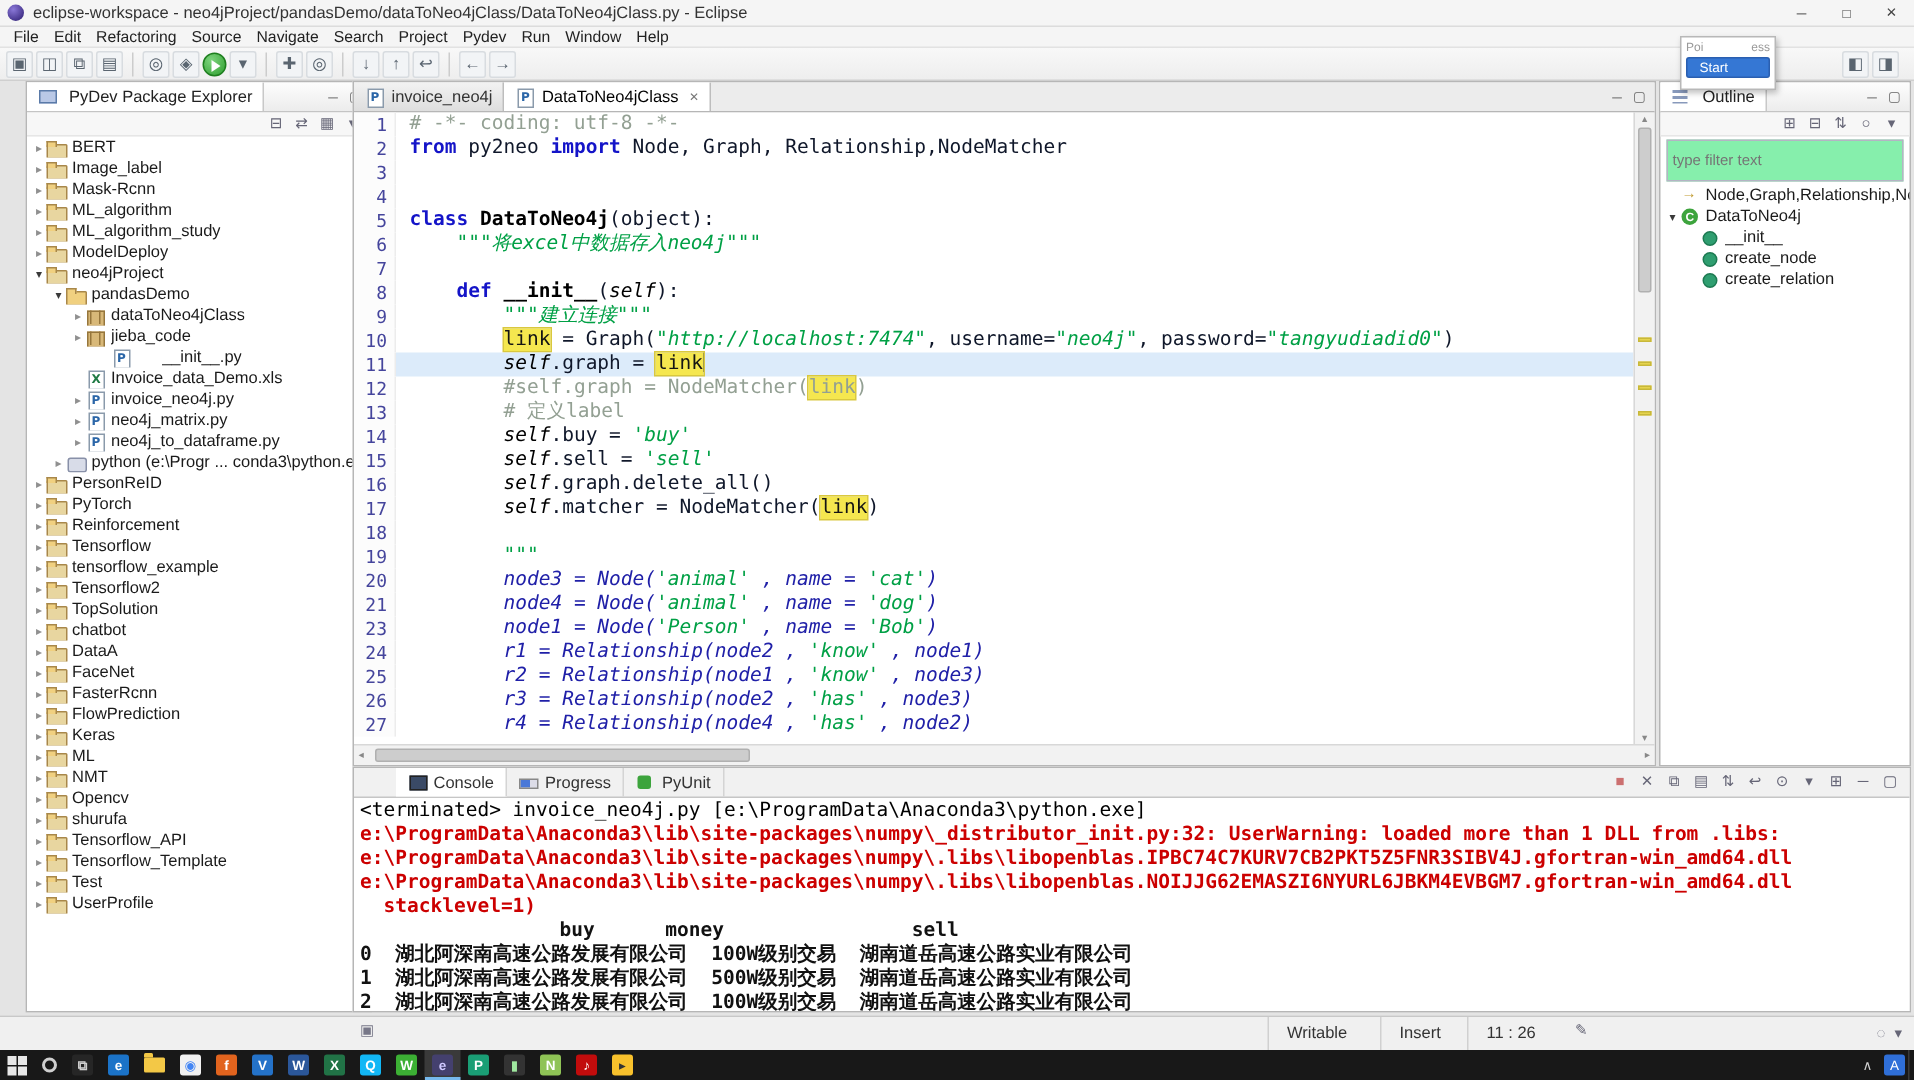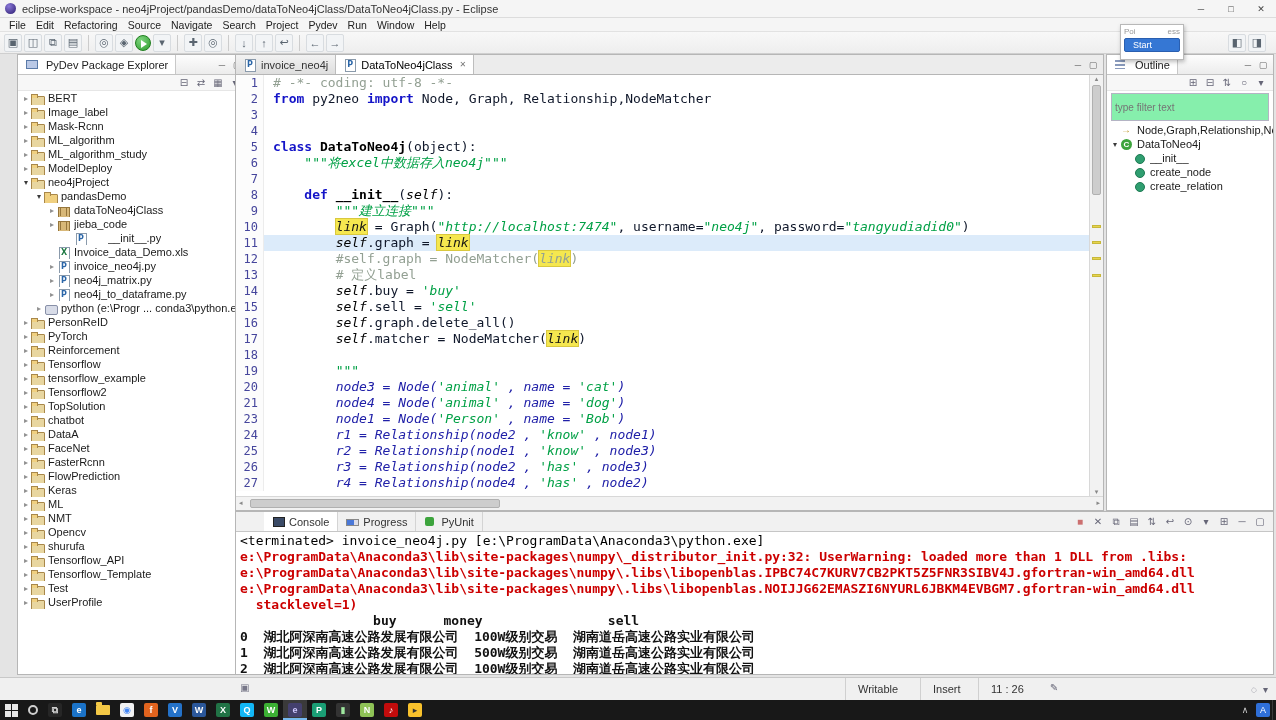--- a/index.html
+++ b/index.html
@@ -77,21 +77,21 @@
   .crow.current .ltext{background:#dcebfa;}
   .crow.current .ltext::after{content:"";display:inline-block;width:1px;height:13px;background:#000;vertical-align:-2px;}
   .tk-k{color:#1414c8;font-weight:bold;}
   .tk-p{color:#0f172a;}
   .tk-b{color:#000;font-weight:bold;}
   .tk-i{color:#000;font-style:italic;}
   .tk-s{color:#00a045;font-style:italic;}
   .tk-d{color:#00a045;font-style:italic;}
   .tk-c{color:#93a093;}
   .tk-v{color:#2020a8;font-style:italic;}
-  .tk-hl{background:#f5e74f;outline:1px solid #d9c83e;font-style:italic;}
+  .tk-hl{background:#f5e74f;outline:1px solid #d9c83e;}
 
   .vscroll{position:absolute;right:0;top:20px;bottom:14px;width:14px;background:#f2f2f2;border-left:1px solid #d8d8d8;}
   .scroll-arrow{position:absolute;left:0;width:13px;text-align:center;font-size:7px;color:#888;}
   .scroll-arrow.up{top:0;} .scroll-arrow.down{bottom:0;}
   .vthumb{position:absolute;left:2px;top:10px;width:9px;height:110px;background:#cdcdcd;border:1px solid #b0b0b0;border-radius:2px;}
   .vmark{position:absolute;left:2px;width:9px;height:3px;background:#e6d44e;border:1px solid #c8b83a;}
   .hscroll{position:absolute;left:0;right:0;bottom:0;height:14px;background:#f2f2f2;border-top:1px solid #d8d8d8;}
   .hthumb{position:absolute;left:14px;top:2px;width:250px;height:9px;background:#cdcdcd;border:1px solid #b0b0b0;border-radius:2px;}
   .harrow{position:absolute;top:2px;font-size:7px;color:#888;}
   .harrow.left{left:3px;} .harrow.right{right:3px;}

